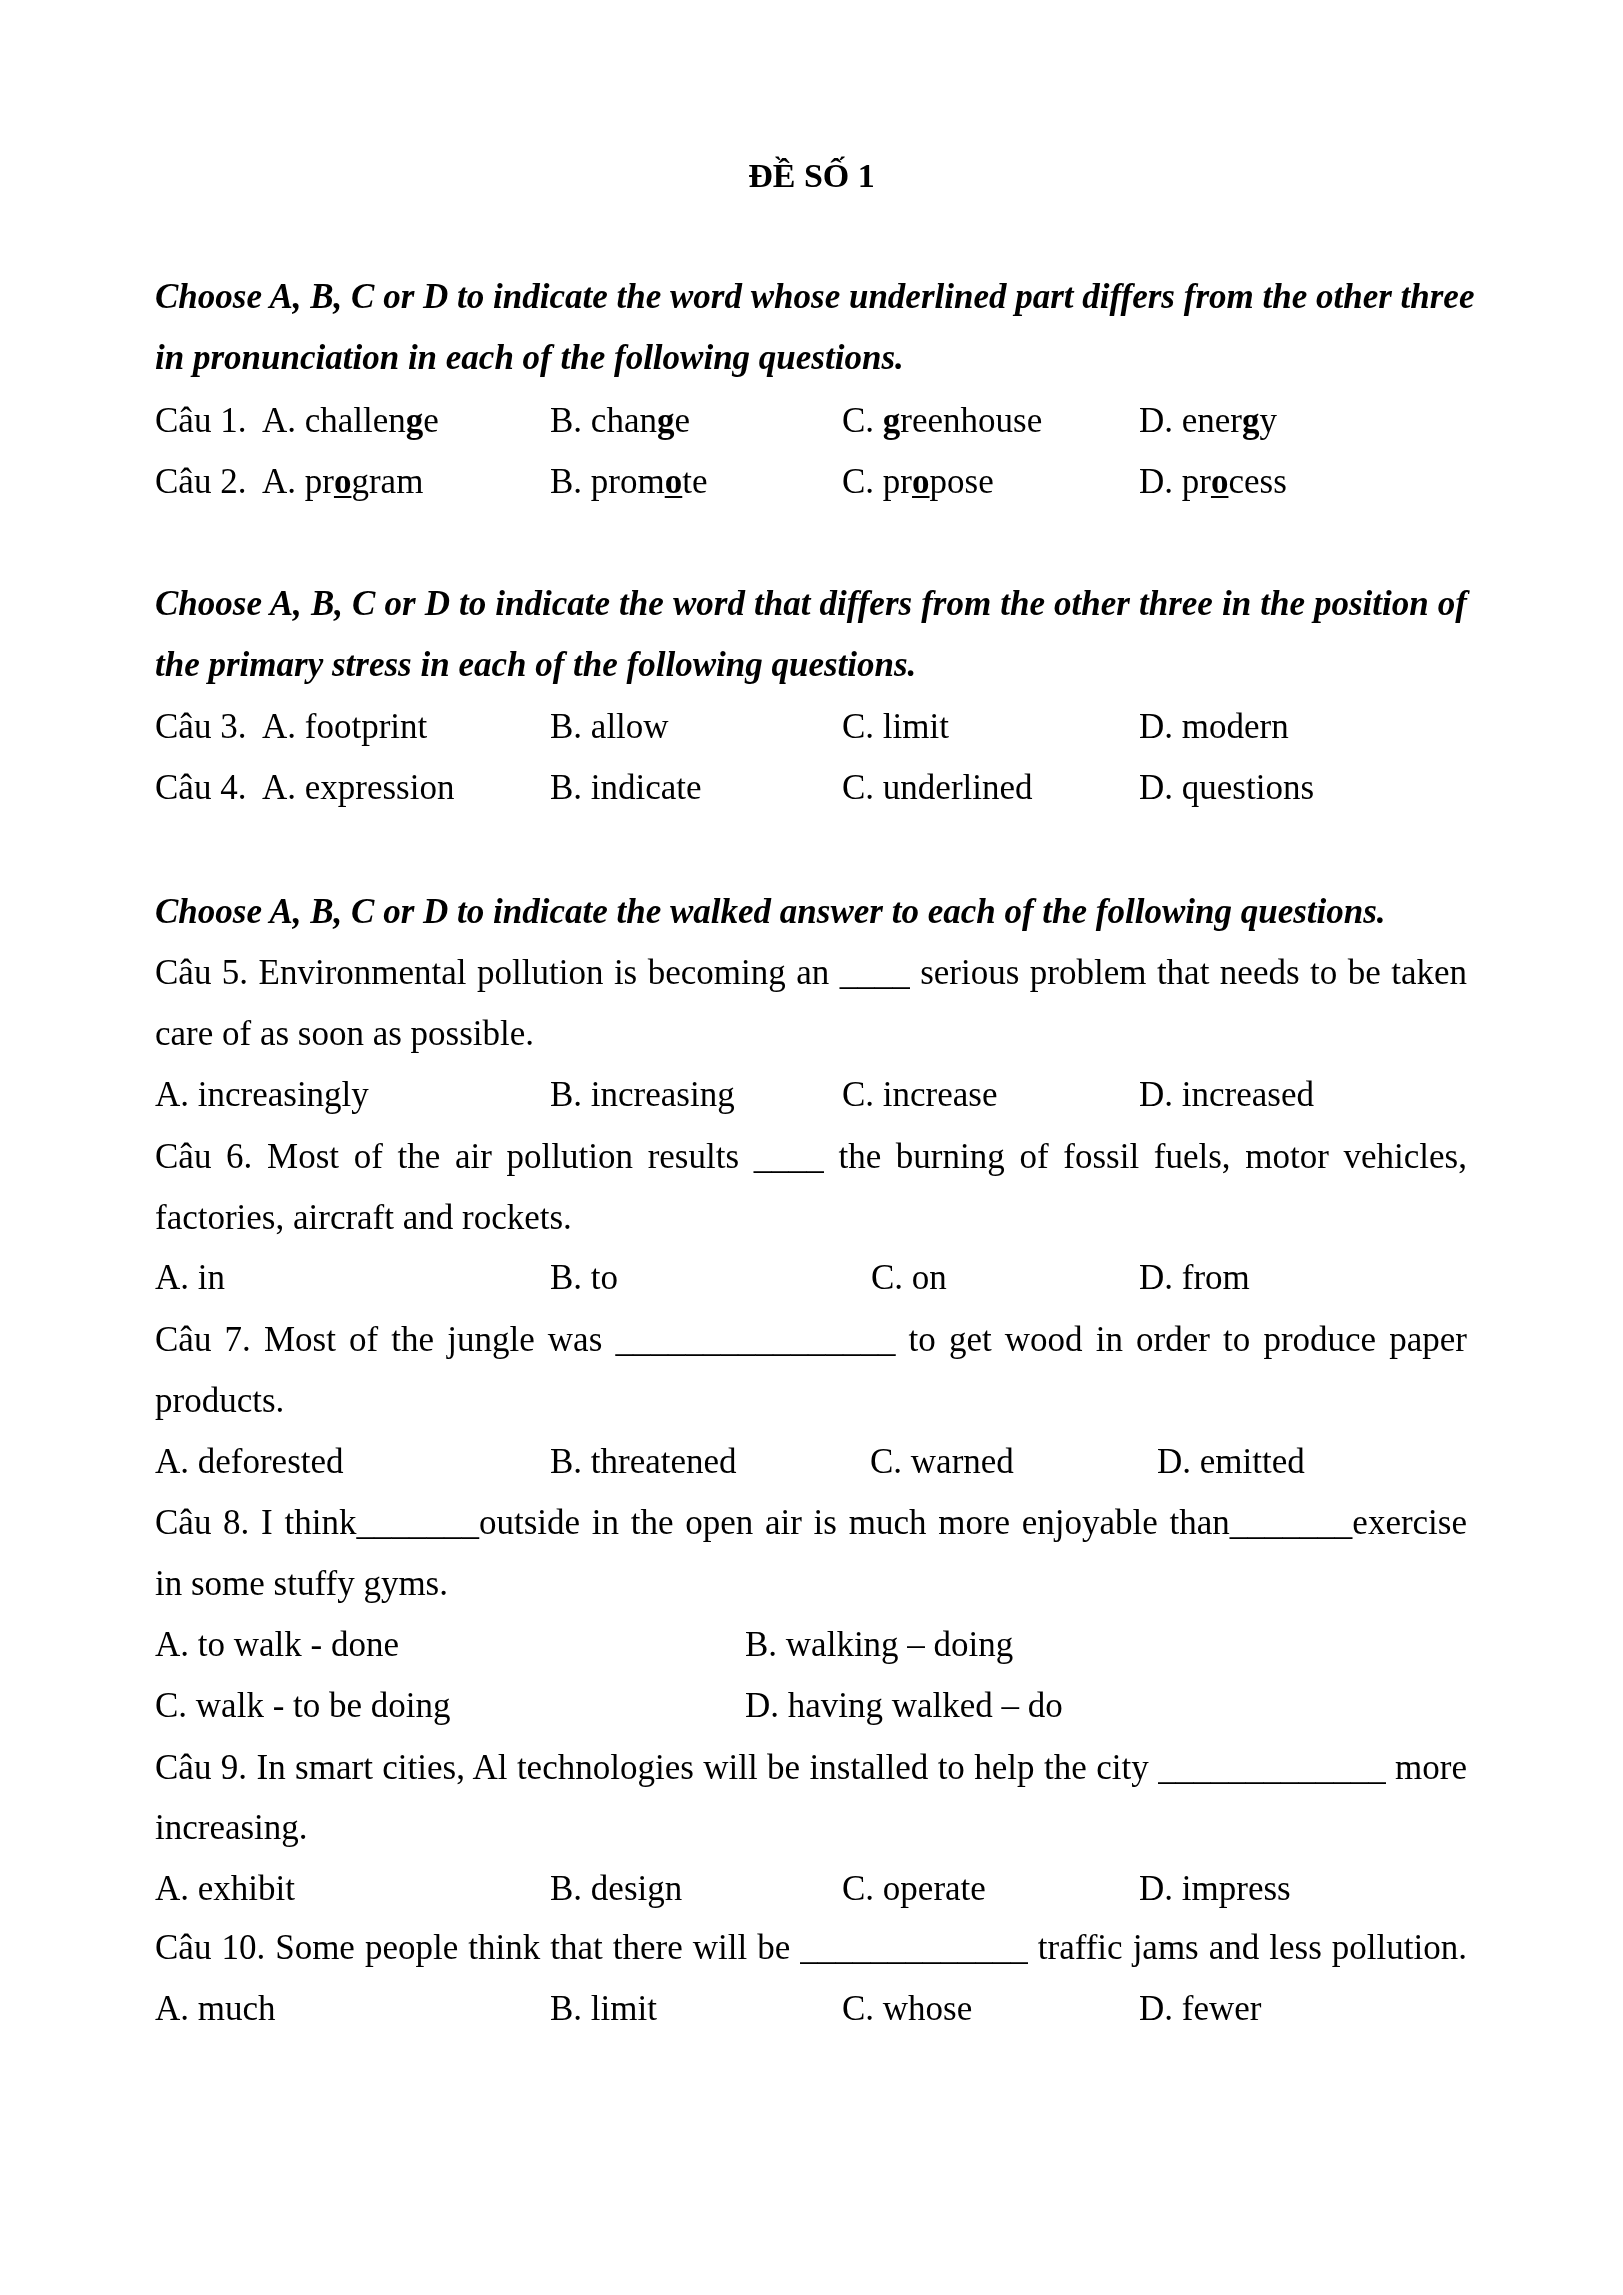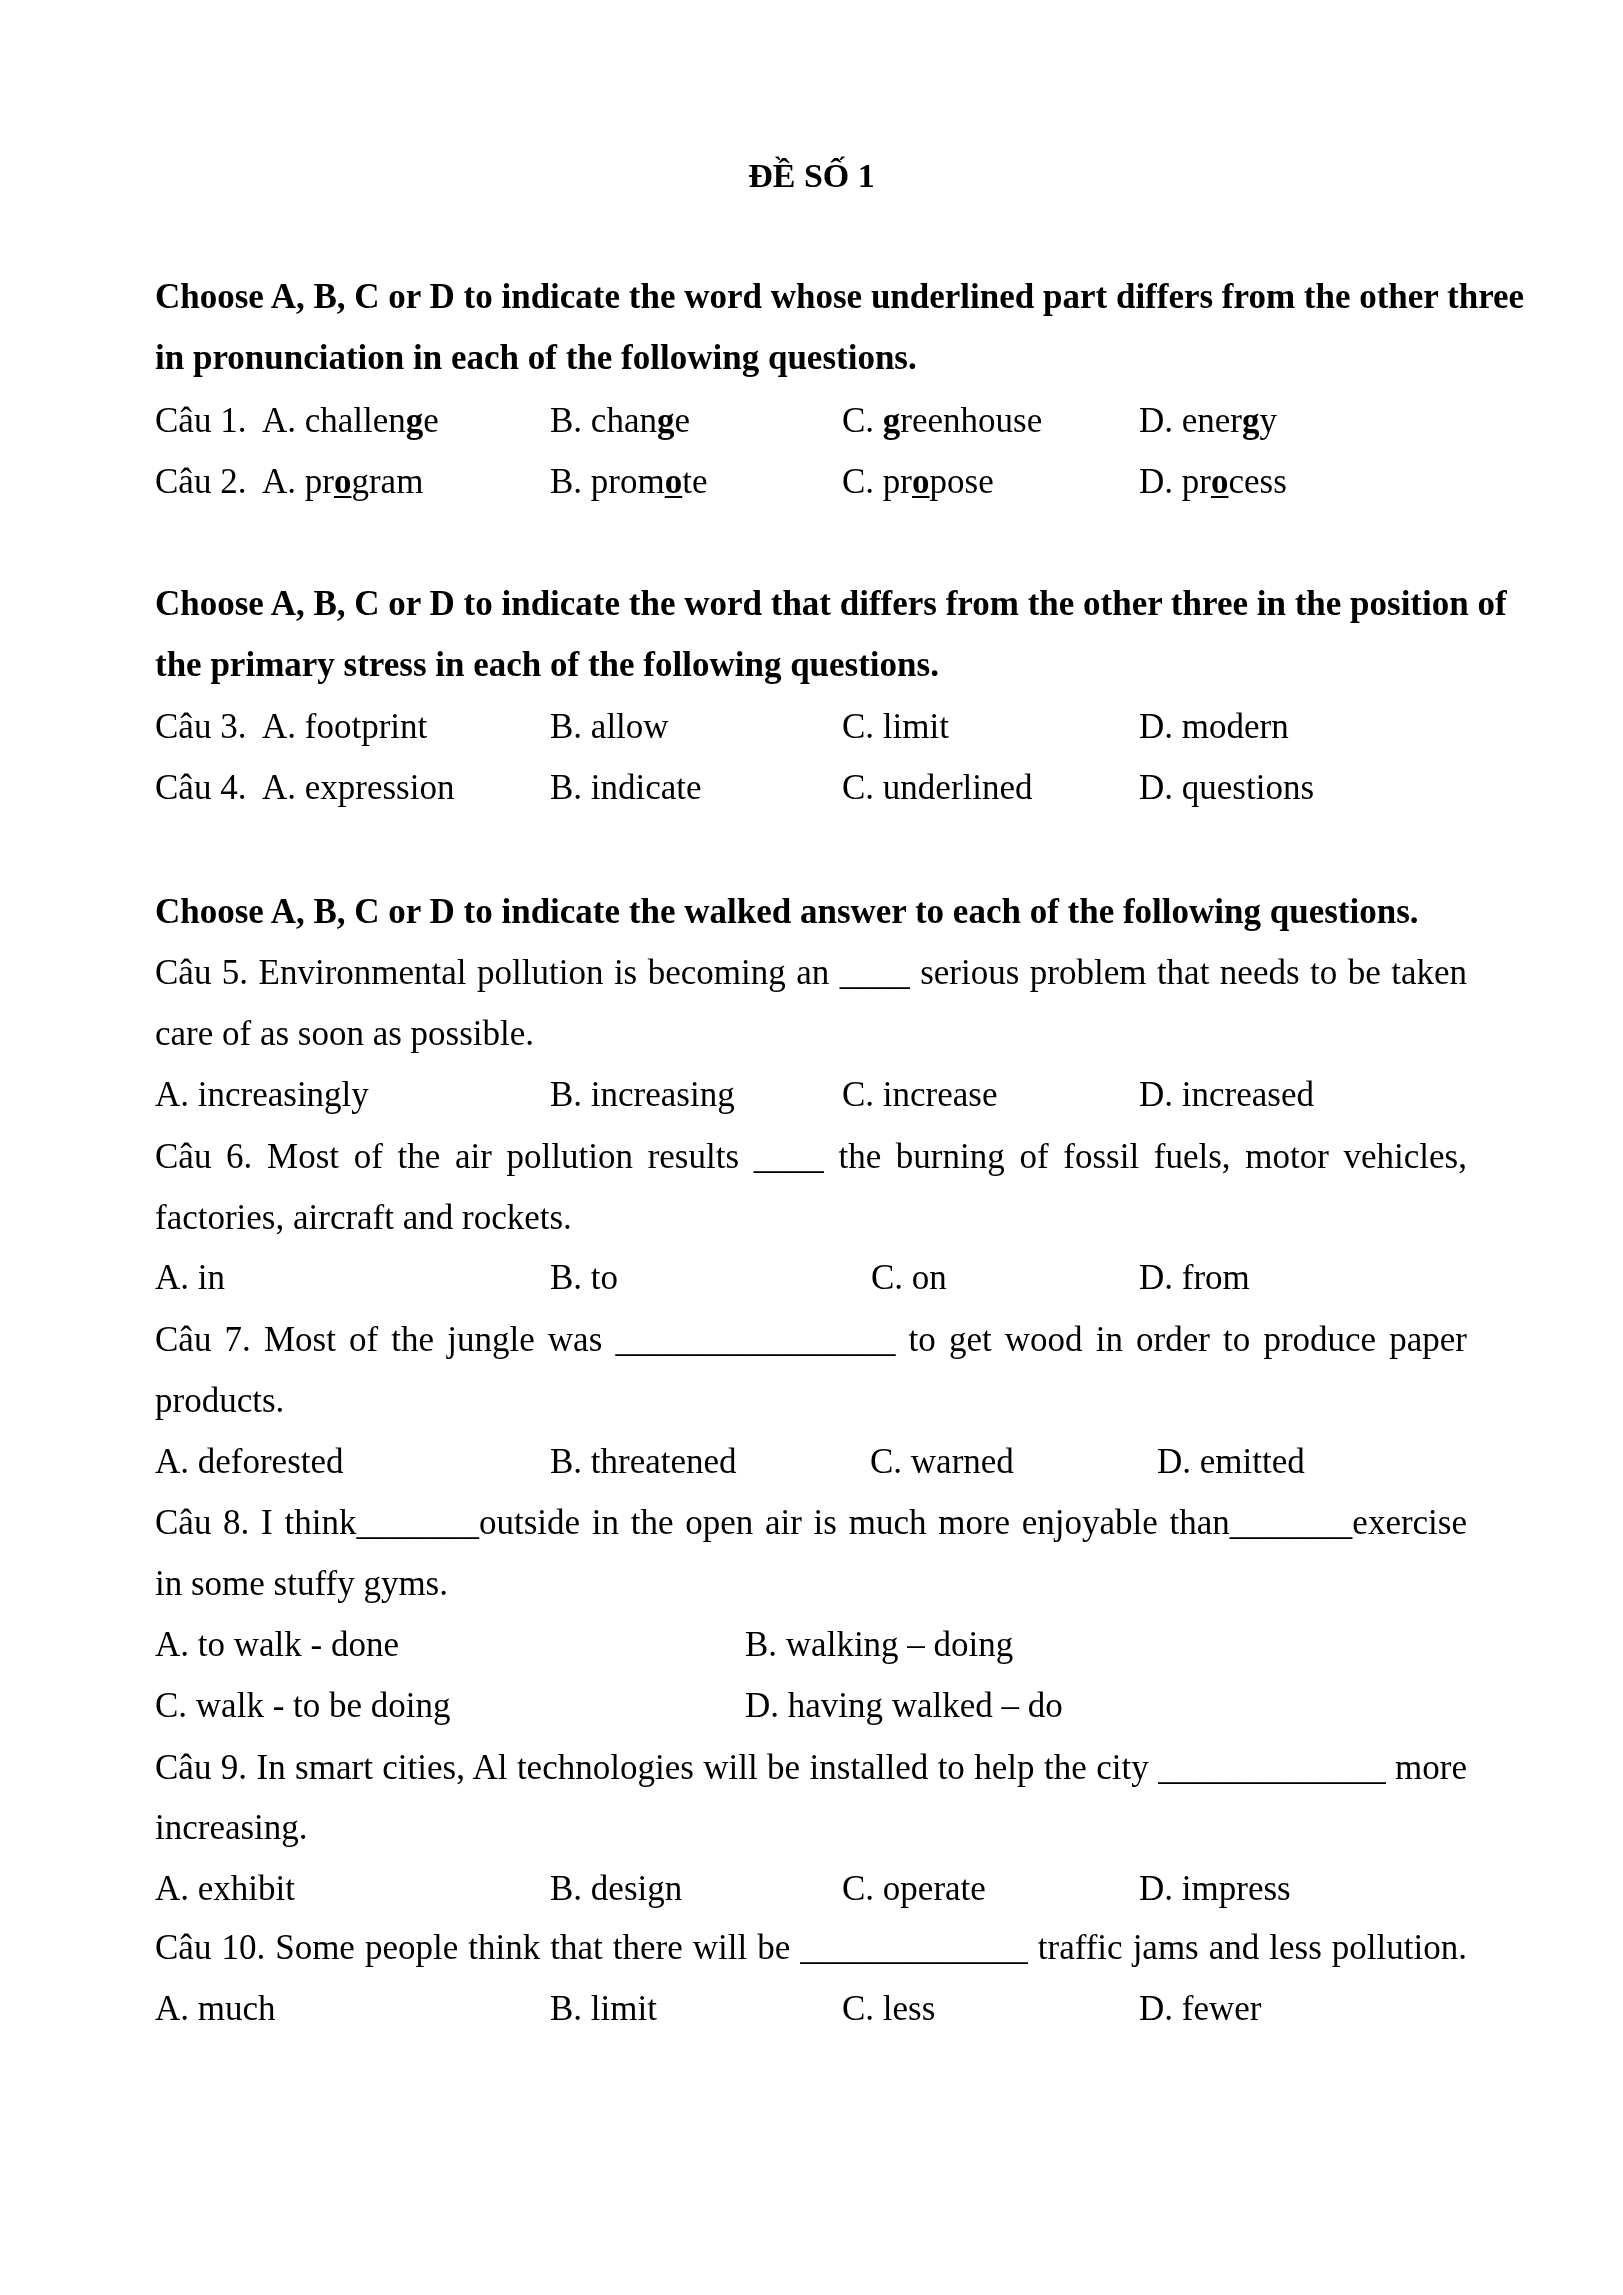--- a/index.html
+++ b/index.html
@@ -3,21 +3,21 @@
 <meta charset="utf-8">
 <style>
   html, body { margin: 0; padding: 0; background: #ffffff; }
   body { width: 1623px; height: 2295px; position: relative; overflow: hidden;
          font-family: "Liberation Serif", "DejaVu Serif", serif; color: #000; }
   .line { position: absolute; left: 155px; height: 41px; line-height: 41px;
           font-size: 35px; white-space: nowrap; }
   .full { width: 1312px; }
   .justify { text-align: justify; text-align-last: justify; }
   .title { left: 0; width: 1623px; text-align: center; font-weight: bold; font-size: 34px; }
-  .instr { font-weight: bold; }
+  .instr { font-weight: bold; font-style: italic; }
   .opt { position: absolute; top: 0; white-space: nowrap; }
   .u { font-weight: bold; text-decoration: underline; text-decoration-thickness: 2.4px; text-underline-offset: 3.1px; }
 </style>
 </head>
 <body>
 
 <div class="line title" style="top:155px">ĐỀ SỐ 1</div>
 
 <div class="line full justify instr" style="top:276px">Choose A, B, C or D to indicate the word whose underlined part differs from the other three</div>
 <div class="line instr" style="top:337px">in pronunciation in each of the following questions.</div>
@@ -126,16 +126,16 @@
   <span class="opt" style="left:0">A. exhibit</span>
   <span class="opt" style="left:395px">B. design</span>
   <span class="opt" style="left:687px">C. operate</span>
   <span class="opt" style="left:984px">D. impress</span>
 </div>
 
 <div class="line full justify" style="top:1927px">Câu 10. Some people think that there will be _____________ traffic jams and less pollution.</div>
 <div class="line full" style="top:1988px">
   <span class="opt" style="left:0">A. much</span>
   <span class="opt" style="left:395px">B. limit</span>
-  <span class="opt" style="left:687px">C. less</span>
+  <span class="opt" style="left:687px">C. whose</span>
   <span class="opt" style="left:984px">D. fewer</span>
 </div>
 
 
 </body></html>

